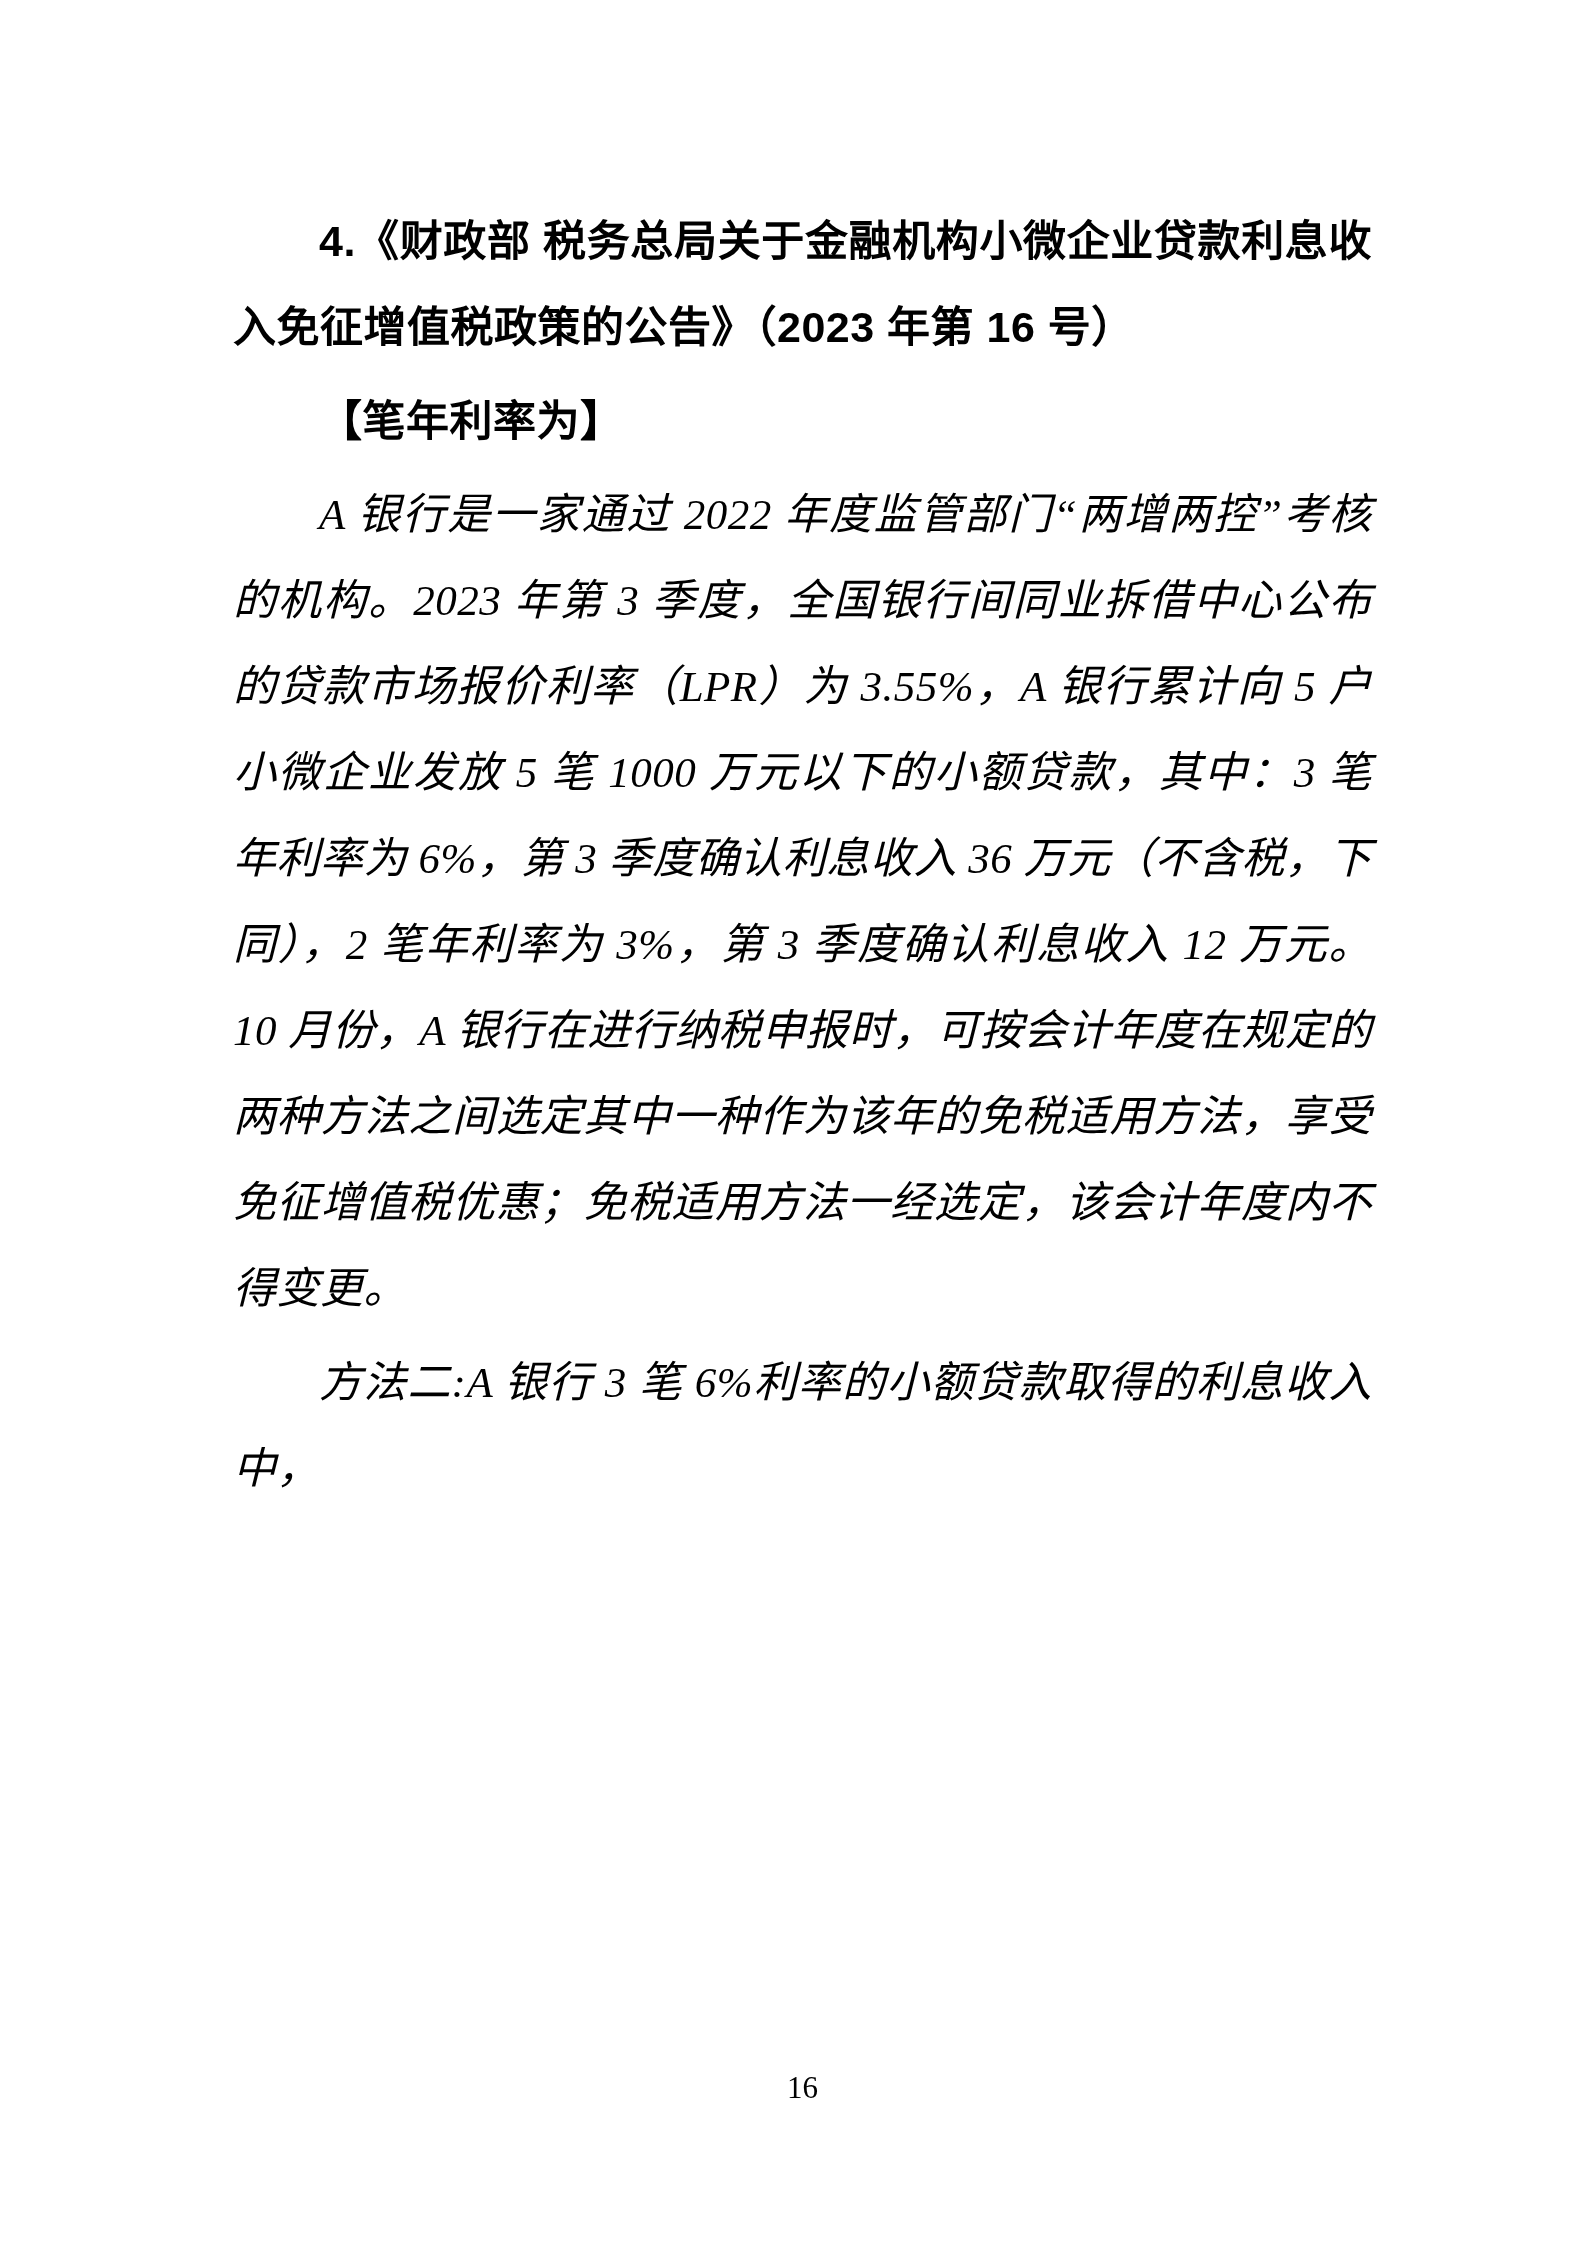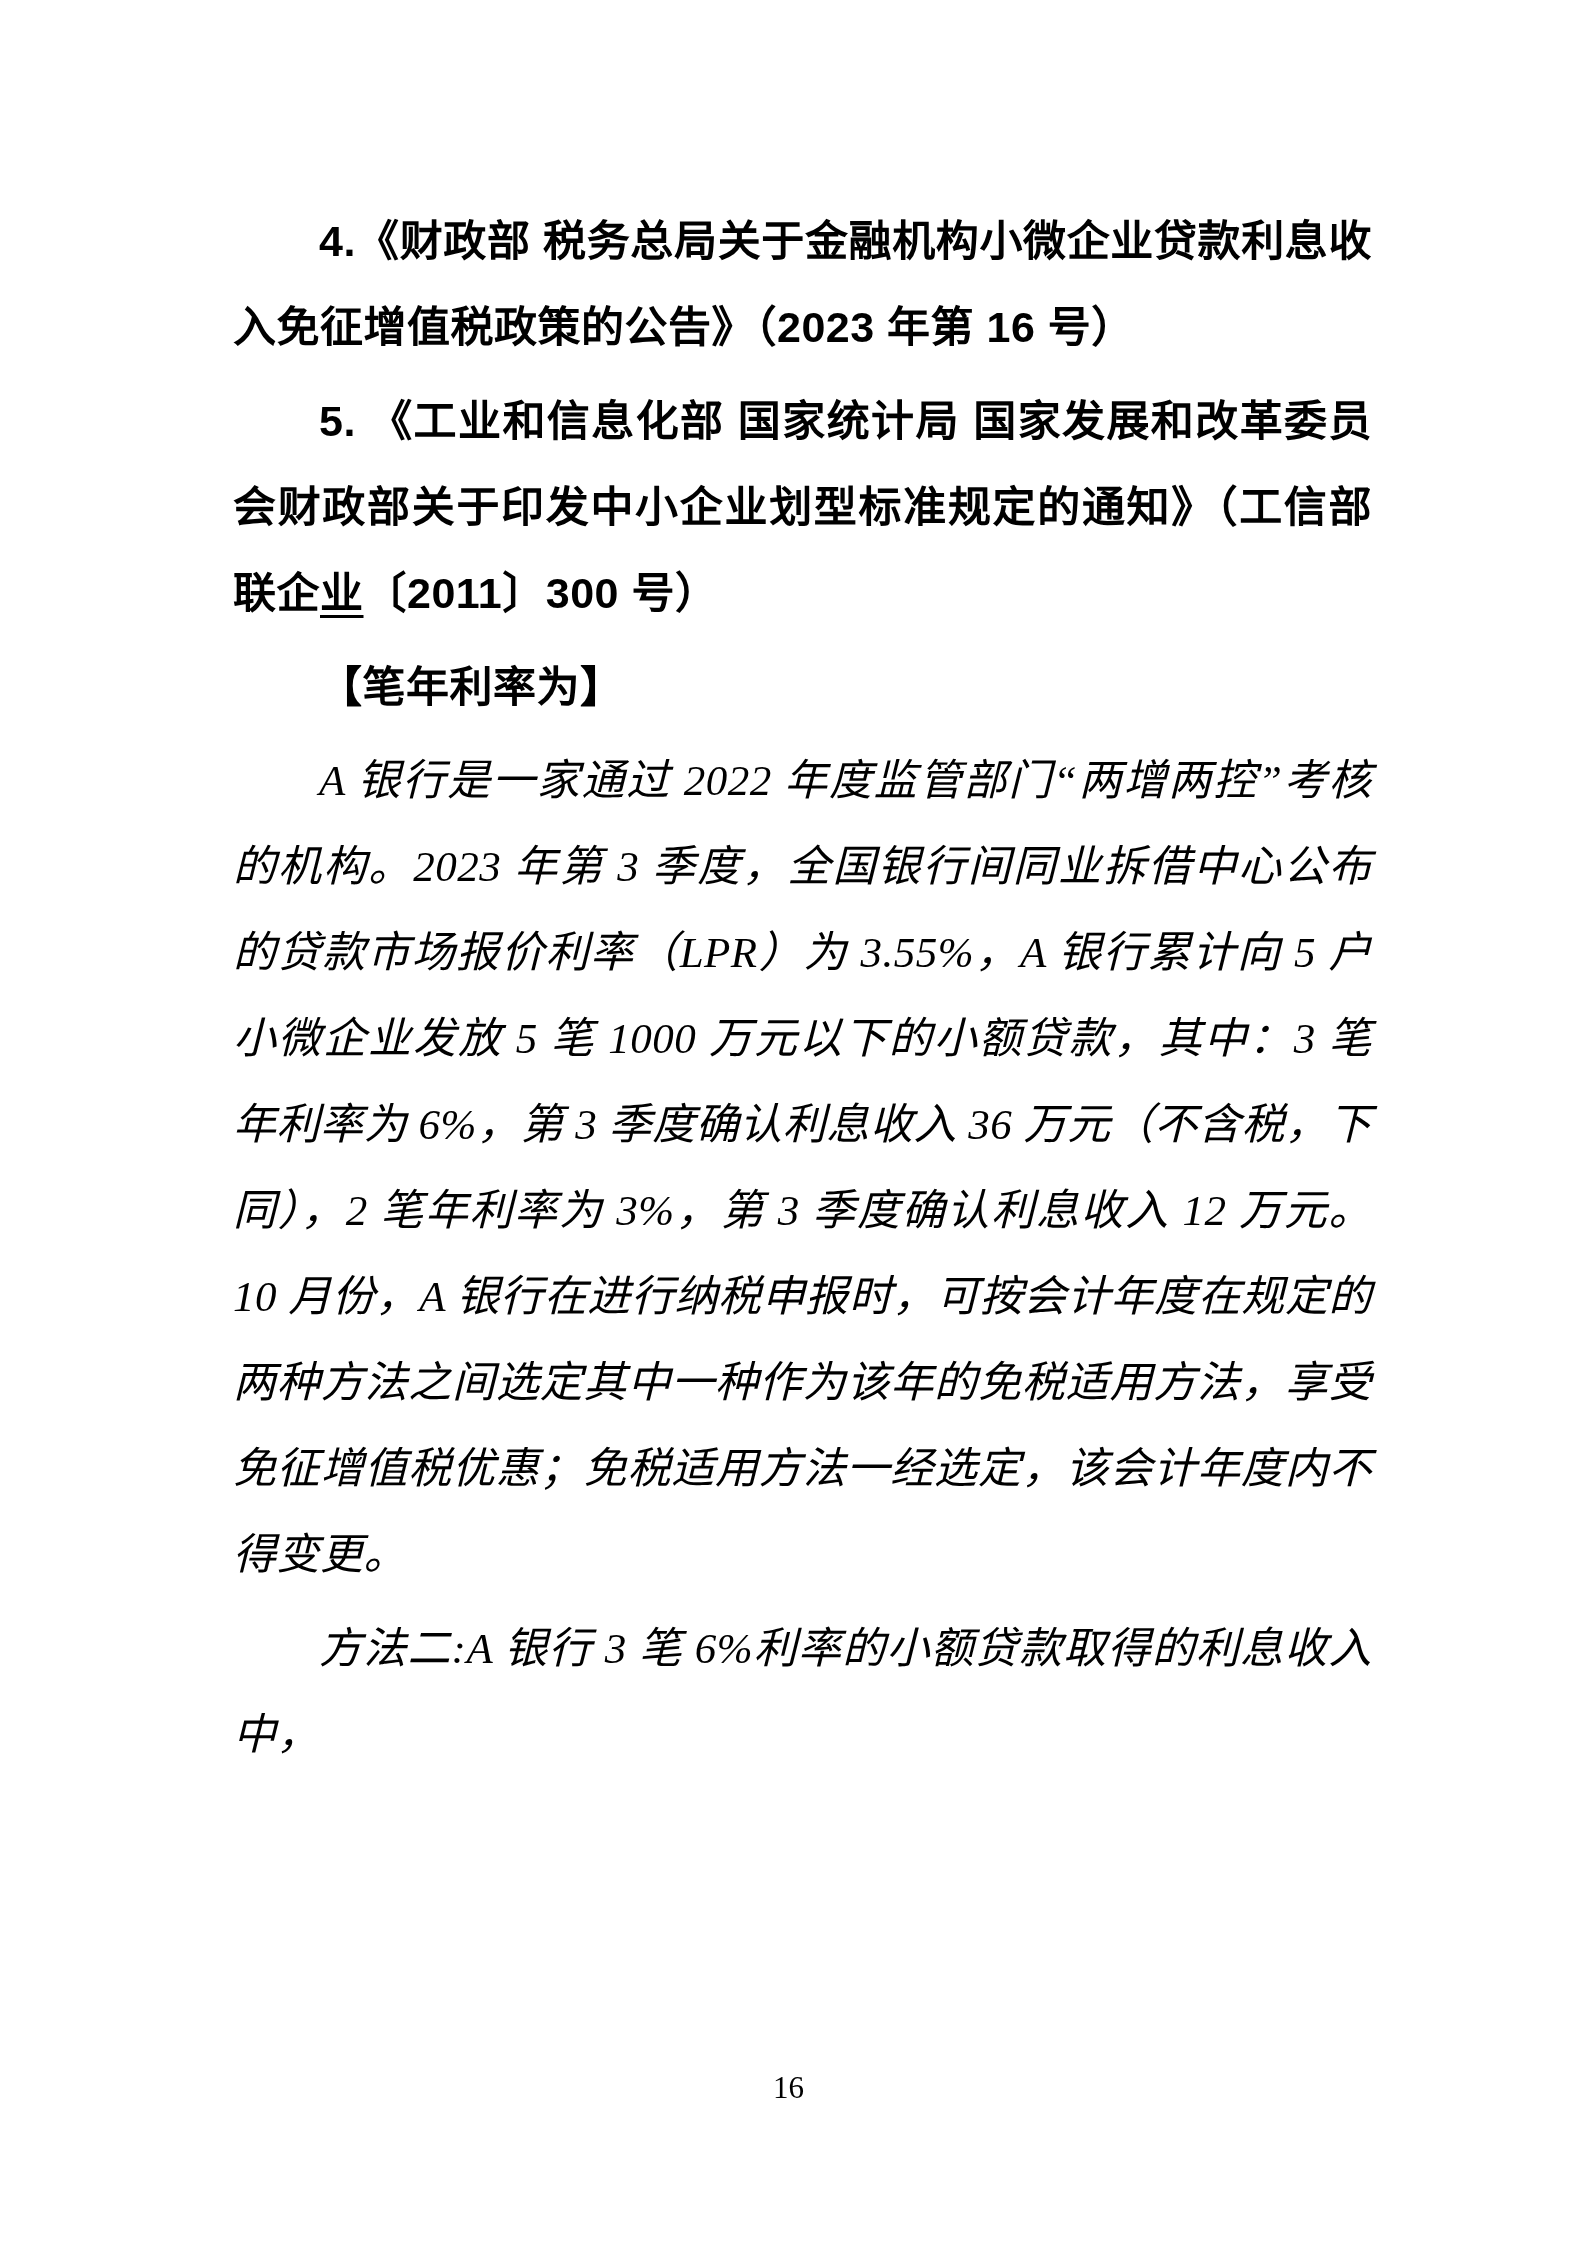--- a/index.html
+++ b/index.html
@@ -49,39 +49,38 @@
     font-style: italic;
   }
   .underline-char {
     text-decoration: underline;
     text-underline-offset: 7px;
     text-decoration-thickness: 3px;
   }
   .footer {
     position: absolute;
     top: 2068px;
-    left: 211px;
+    left: 225px;
     width: 1155px;
     text-align: center;
     font-family: "Liberation Serif", serif;
     font-style: normal;
     font-size: 31px;
     line-height: 40px;
     color: #000000;
   }
 </style>
 </head>
 <body>
 
 <div class="page">
   <div class="content">
 
     <p class="item">4.《财政部 税务总局关于金融机构小微企业贷款利息收入免征增值税政策的公告》（2023 年第 16 号）</p>
 
-    <p class="item"><span>5. 《工业和信息化部 国家统计局 国家发展和改革委员会财政部关于印发中小企业划型标准规定的通知》（工信部联企</span><span class="underline-char">业</span><span>〔2011〕300 号）</span></p>
 
     <p class="heading">【笔年利率为】</p>
 
     <p class="body-para">A 银行是一家通过 2022 年度监管部门“两增两控”考核的机构。2023 年第 3 季度，全国银行间同业拆借中心公布的贷款市场报价利率（LPR）为 3.55%，A 银行累计向 5 户小微企业发放 5 笔 1000 万元以下的小额贷款，其中：3 笔年利率为 6%，第 3 季度确认利息收入 36 万元（不含税，下同），2 笔年利率为 3%，第 3 季度确认利息收入 12 万元。10 月份，A 银行在进行纳税申报时，可按会计年度在规定的两种方法之间选定其中一种作为该年的免税适用方法，享受免征增值税优惠；免税适用方法一经选定，该会计年度内不得变更。</p>
 
 
     <p class="body-para">方法二:A 银行 3 笔 6%利率的小额贷款取得的利息收入中，</p>
 
   </div>
 

